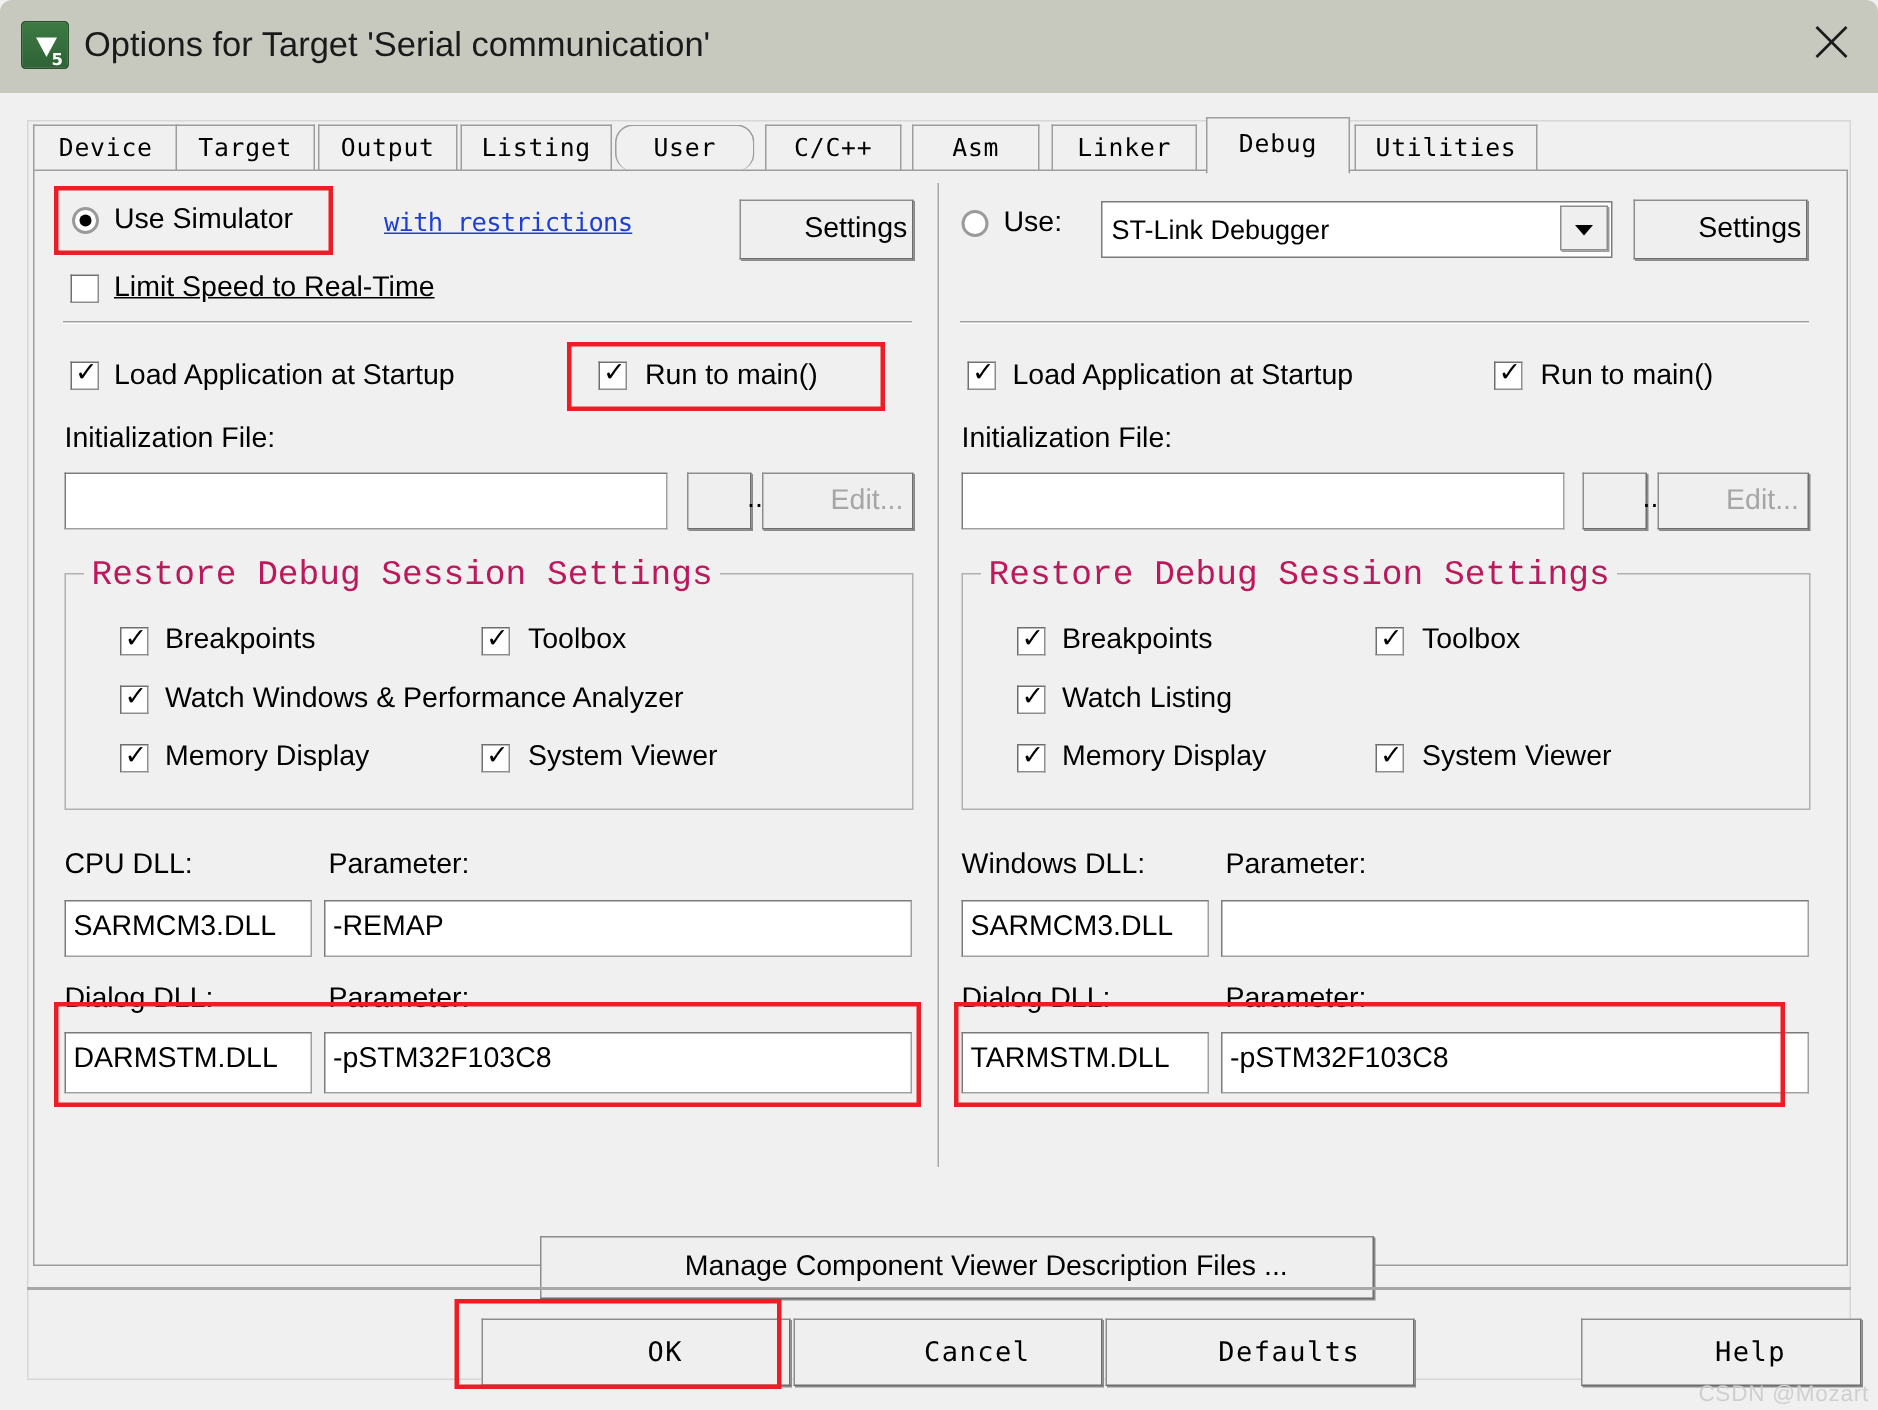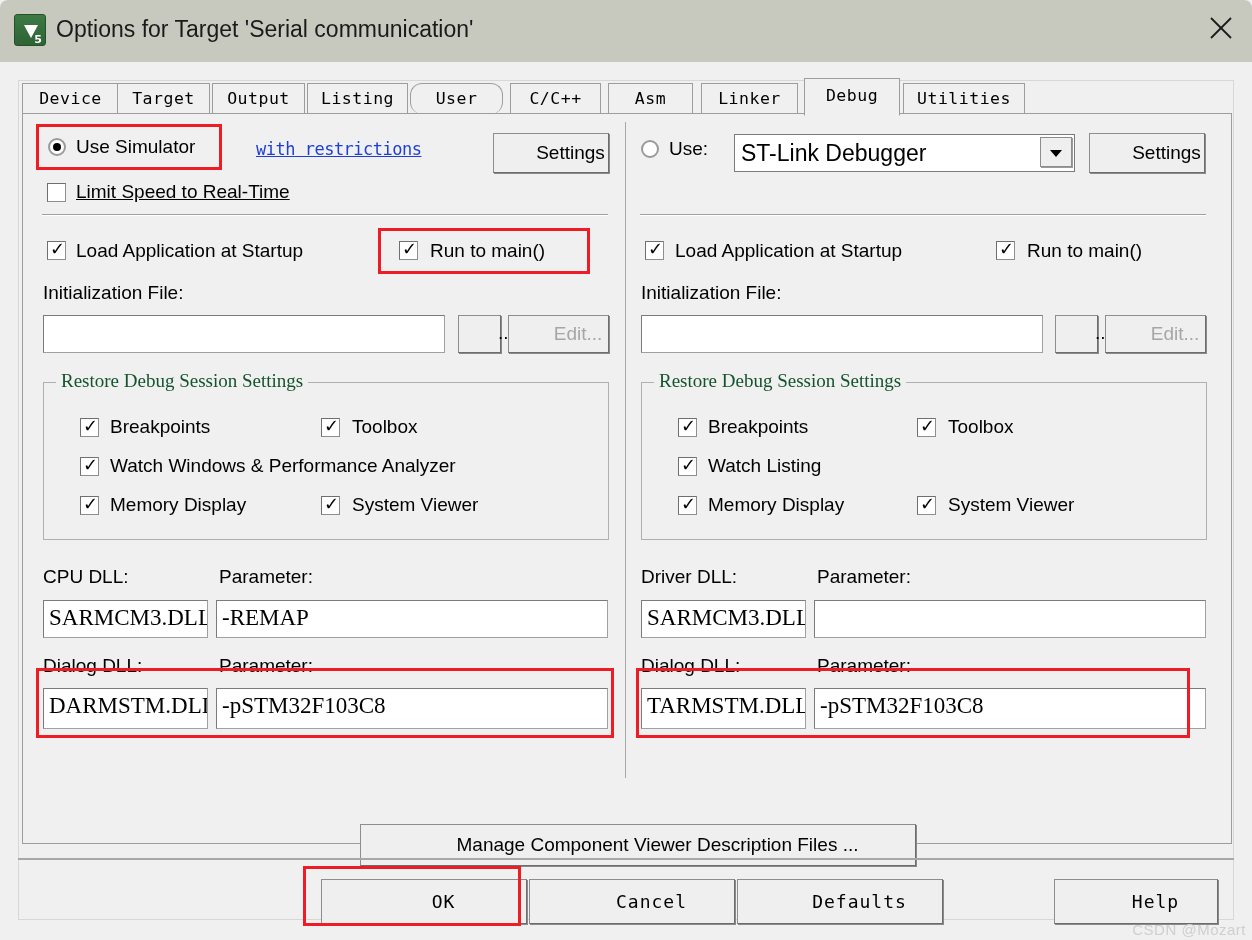--- a/index.html
+++ b/index.html
@@ -185,37 +185,37 @@
     letter-spacing: 1px;
   }
   .btn.disabled { color: #a6a6a6; }
   .tf {
     position: absolute;
     background: #ffffff;
     border: 1px solid #a0a0a0;
     border-top-color: #7b7b7b;
     border-left-color: #7b7b7b;
     box-sizing: border-box;
-    font-family: Liberation Serif, serif;
-    font-size: 23px;
+    font-family: Liberation Sans, sans-serif;
+    font-size: 19px;
     color: #000000;
     padding-left: 5px;
     line-height: 34px;
     white-space: nowrap;
     overflow: hidden;
   }
   .combo {
     position: absolute;
     background: #ffffff;
     border: 1px solid #7b7b7b;
     box-sizing: border-box;
   }
   .combo .val {
     position: absolute; left: 6px; top: 0;
-    line-height: 36px; font-size: 23px; color: #000000;
+    line-height: 36px; font-size: 18px; color: #000000;
     font-family: "Liberation Sans", sans-serif;
   }
   .combo .arrowbtn {
     position: absolute; right: 2px; top: 2px;
     width: 32px; height: 30px;
     background: #efefef;
     border: 1px solid #8d8d8d;
     box-shadow: 1px 1px 0 #9a9a9a;
     box-sizing: border-box;
   }
@@ -229,22 +229,22 @@
   .groupbox {
     position: absolute;
     border: 1px solid #b0b0b0;
     box-sizing: border-box;
     background: transparent;
   }
   .groupbox > .gb-title {
     position: absolute; left: 12px; top: -13px;
     background: #f0f0f0;
     padding: 0 5px;
-    font-size: 19px; color: #14532d;
-    font-family: Liberation Serif, serif;
+    font-size: 23px; color: #be185d;
+    font-family: Liberation Mono, monospace;
     white-space: nowrap;
   }
   .link {
     position: absolute;
     color: #1f3fd4;
     font-family: "DejaVu Sans Mono", monospace;
     font-size: 17px;
     text-decoration: underline;
     white-space: nowrap;
     cursor: default;
@@ -415,38 +415,38 @@
   <div class="lbl" style="left:708px; top:455px;">Watch Listing</div>
   <div class="cb-box" style="left:678px; top:496px;">
       <span class="tick">✓</span>
     </div>
   <div class="lbl" style="left:708px; top:494px;">Memory Display</div>
   <div class="cb-box" style="left:917px; top:496px;">
       <span class="tick">✓</span>
     </div>
   <div class="lbl" style="left:948px; top:494px;">System Viewer</div>
 
-  <div class="lbl" style="left:641px; top:566px;">Driver DLL:</div>
+  <div class="lbl" style="left:641px; top:566px;">Windows DLL:</div>
   <div class="lbl" style="left:817px; top:566px;">Parameter:</div>
   <div class="tf" style="left:641px; top:600px; width:165px; height:38px;">SARMCM3.DLL</div>
   <div class="tf" style="left:814px; top:600px; width:392px; height:38px;"></div>
 
   <div class="lbl" style="left:641px; top:655px;">Dialog DLL:</div>
   <div class="lbl" style="left:817px; top:655px;">Parameter:</div>
   <div class="tf" style="left:641px; top:688px; width:165px; height:41px;">TARMSTM.DLL</div>
   <div class="tf" style="left:814px; top:688px; width:392px; height:41px;">-pSTM32F103C8</div>
 
   <div class="redbox" style="left:36px; top:668px; width:578px; height:70px;"></div>
   <div class="redbox" style="left:636px; top:668px; width:554px; height:70px;"></div>
   <div class="redbox" style="left:36px; top:124px; width:186px; height:46px;"></div>
 
   <div class="btn" style="left:360px; top:781px; width:556px; height:42px; line-height:40px;margin-top:43px;">Manage Component Viewer Description Files ...</div>
 
   <div id="bottom-sep"></div>
   <div class="btn mono" style="left:321px; top:879px; width:206px; height:45px; line-height:43px;">OK</div>
   <div class="btn mono" style="left:529px; top:879px; width:206px; height:45px; line-height:43px;">Cancel</div>
   <div class="btn mono" style="left:737px; top:879px; width:206px; height:45px; line-height:43px;">Defaults</div>
-  <div class="btn mono" style="left:1054px; top:879px; width:164px; height:45px; line-height:43px;">Help</div>
+  <div class="btn mono" style="left:1054px; top:879px; width:187px; height:45px; line-height:43px;">Help</div>
   <div class="redbox" style="left:303px; top:866px; width:218px; height:60px;"></div>
 
   <div id="watermark">CSDN @Mozart</div>
 
 </div>
 
 </body></html>

